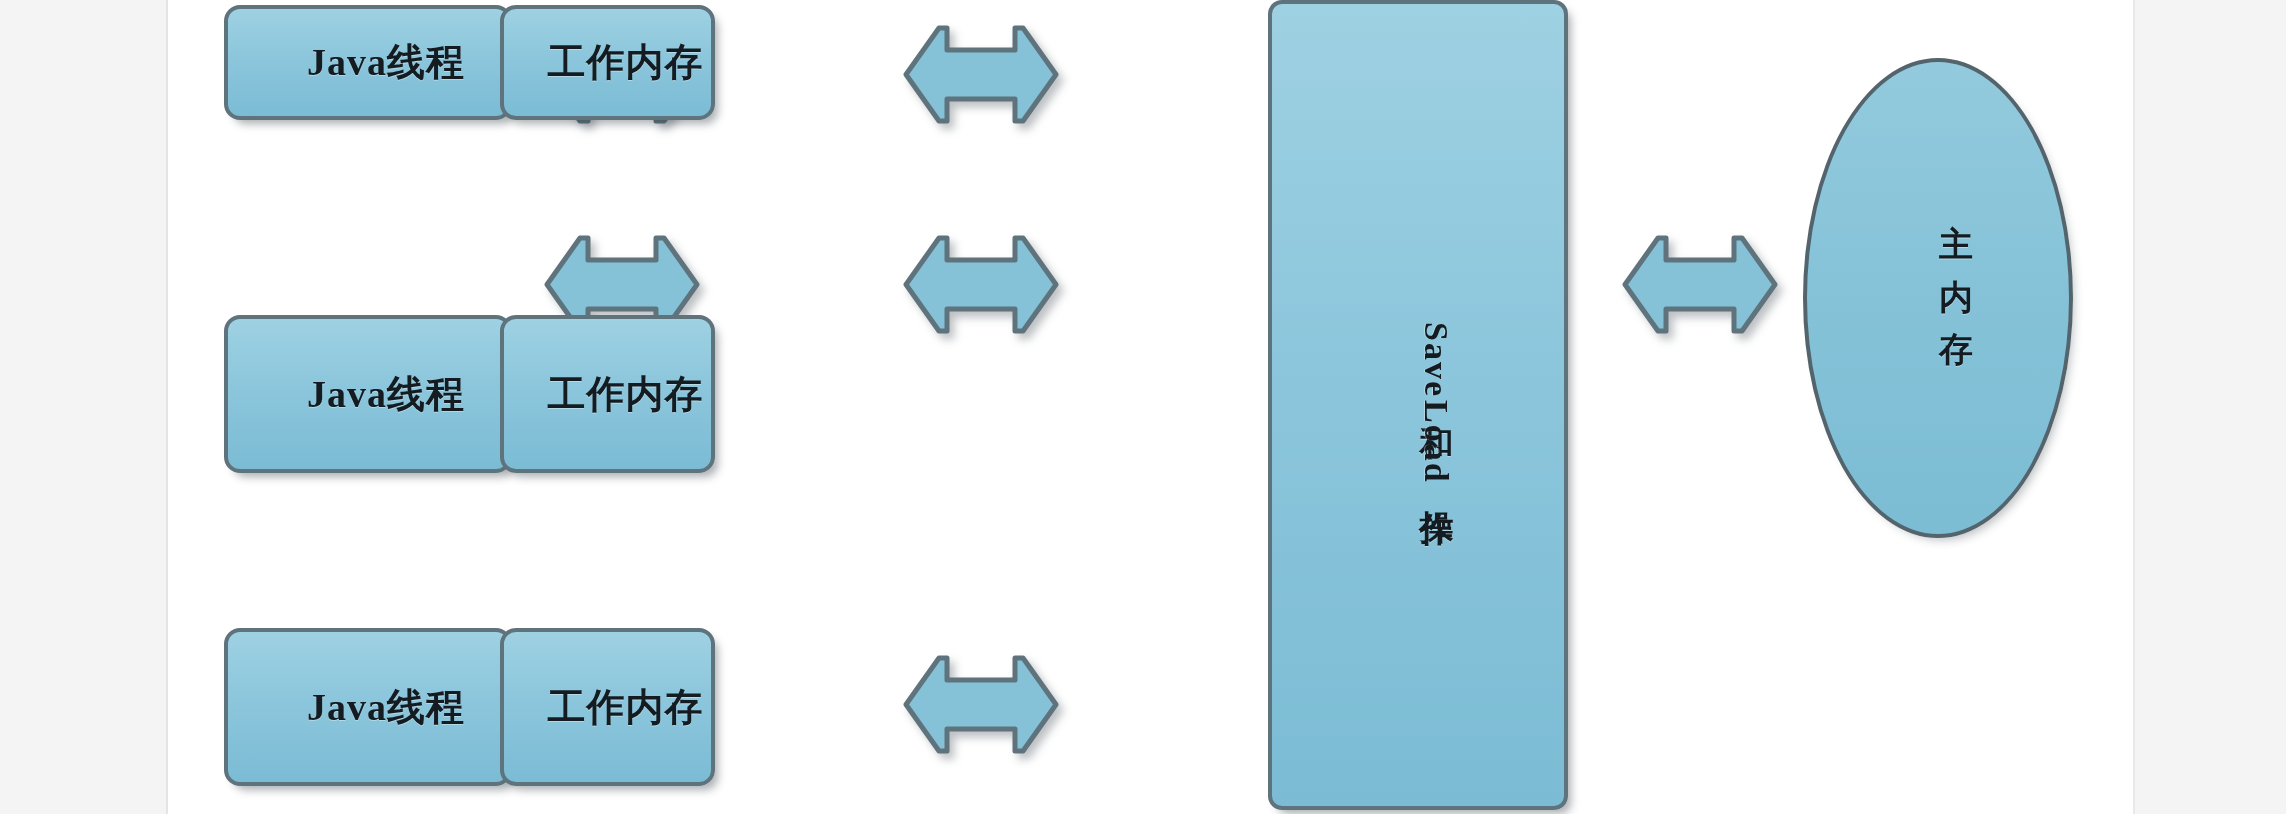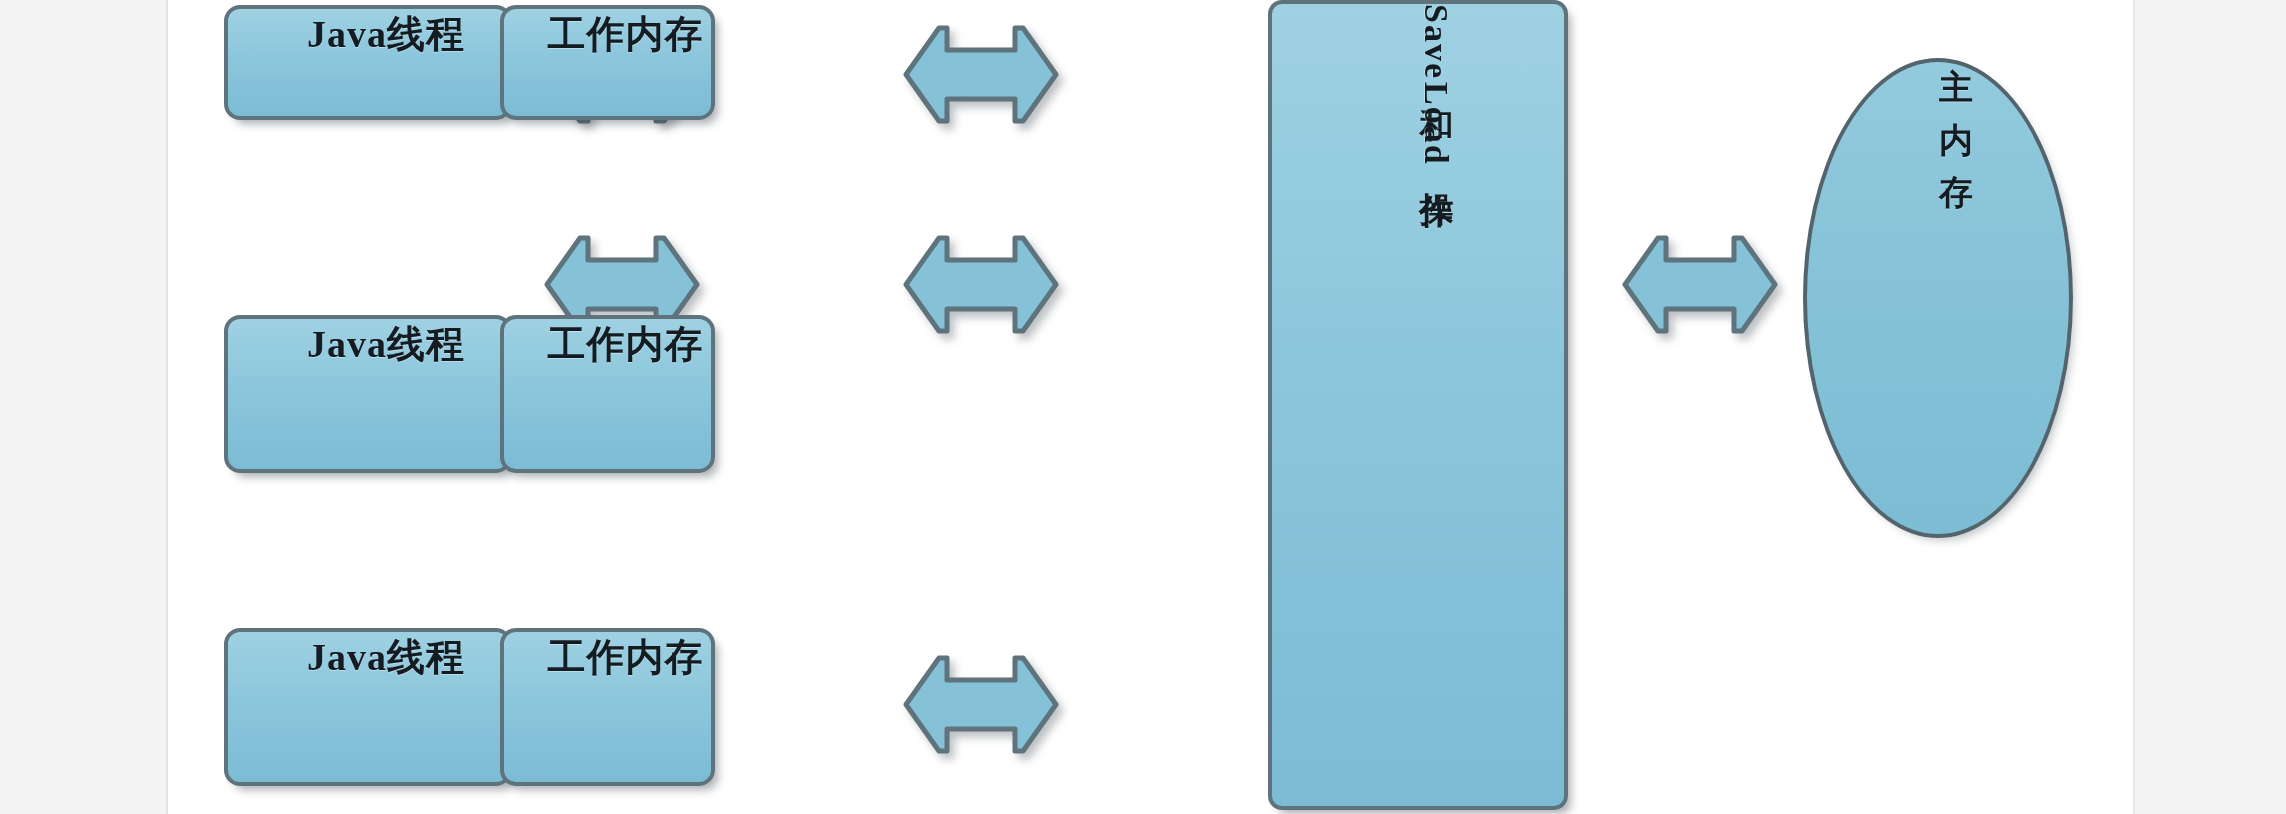--- a/index.html
+++ b/index.html
@@ -42,20 +42,21 @@
     background: #f4f4f4;
   }
   #gutter-left  { left: 0;     width: 166px; }
   #gutter-right { left: 2135px; width: 151px; }
 
   
   .node {
     position: absolute;
     box-sizing: border-box;
     display: flex;
+    align-items: center;
     justify-content: center;
     color: #141c22;
     text-shadow: 0 1px 0 rgba(255,255,255,0.35);
     padding-left: 36px;
   }
 
   .box {
     border: 4px solid #5f737d;
     border-radius: 16px;
     background: linear-gradient(180deg, #9ed1e2 0%, #8cc6dc 45%, #7bbcd4 100%);

